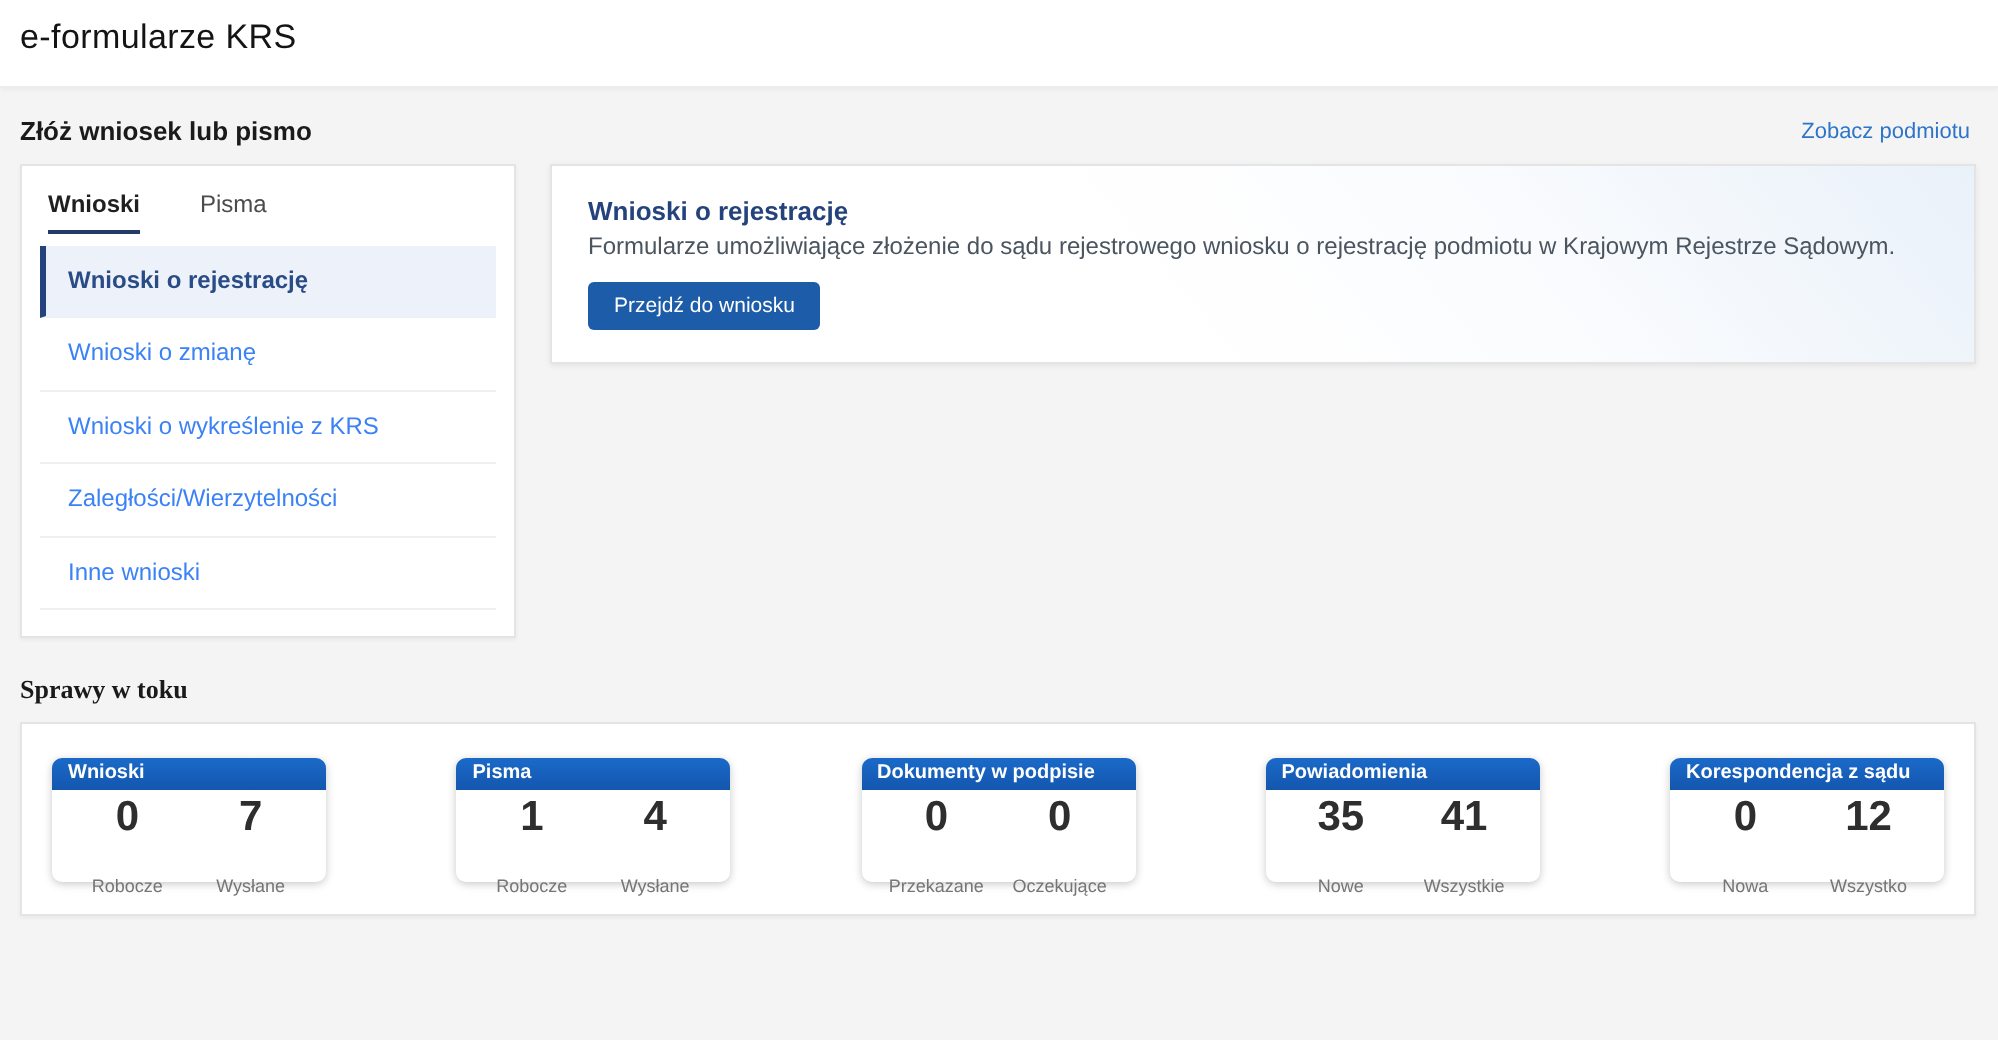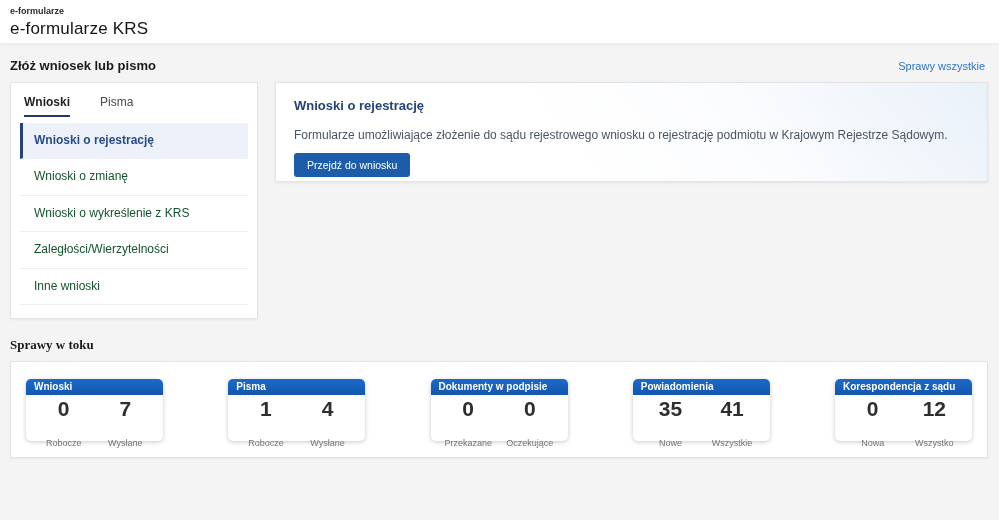--- a/index.html
+++ b/index.html
@@ -43,21 +43,21 @@
   }
   .tabs { display:flex; gap:30px; padding:12px 12px 0 13px; }
   .tab { font-size:12px; color:#4b4b4b; padding-bottom:6px; cursor:pointer; border-bottom:2px solid transparent; }
   .tab.active { font-weight:bold; color:#1f1f1f; border-bottom-color:#233b66; }
 
   .nav-list { margin-top:6px; }
   .nav-item {
     margin:0 9px;
     padding:9px 10px 9px 14px;
     font-size:12px; line-height:1.45;
-    color:#14532d;
+    color:#3b82f6;
     border-bottom:1px solid #efefef;
     cursor:pointer;
   }
   .nav-item.active {
     background:#edf2fa;
     border-left:3px solid #24437c;
     padding-left:11px;
     color:#2a4c86;
     font-weight:bold;
     border-bottom-color:transparent;
@@ -65,21 +65,21 @@
 
   
   .detail-panel {
     flex:1; height:100px;
     background:linear-gradient(230deg, #e9f1f9 0%, #fbfcfe 35%, #ffffff 60%);
     border:1px solid #e4e4e4;
     box-shadow:0 1px 3px rgba(0,0,0,0.07);
     padding:15px 18px;
   }
   .detail-title { font-size:13px; font-weight:bold; color:#24437c; }
-  .detail-desc { font-size:12px; color:#4a5560; margin-top:15px; }
+  .detail-desc { font-size:12px; color:#4a5560; margin-top:3px; }
   .primary-btn {
     margin-top:11px;
     display:inline-block;
     background:#1d5ca8;
     color:#fff;
     font-family:inherit;
     font-size:10.5px; font-weight:normal;
     padding:6px 13px;
     border:none; border-radius:3px;
     cursor:pointer;
@@ -114,27 +114,26 @@
   }
   .stat-card-body { display:flex; justify-content:space-evenly; padding-top:3px; }
   .stat { text-align:center; min-width:48px; }
   .stat-value { font-size:21px; font-weight:bold; color:#2e2e2e; line-height:1.05; }
   .stat-label { font-size:9px; color:#757575; margin-top:18px; }
 </style>
 </head>
 <body>
 
 <header class="topbar">
-  <div class="crumb">e-formularze</div>
   <div class="page-title">e-formularze KRS</div>
 </header>
 
 <div class="section-row">
   <div class="section-heading">Złóż wniosek lub pismo</div>
-  <a class="see-all">Sprawy wszystkie</a>
+  <a class="see-all">Zobacz podmiotu</a>
 </div>
 
 <div class="submit-wrap">
 
   <aside class="sidebar">
     <nav class="tabs">
       <div class="tab active">Wnioski</div>
       <div class="tab">Pisma</div>
     </nav>
     <div class="nav-list">

